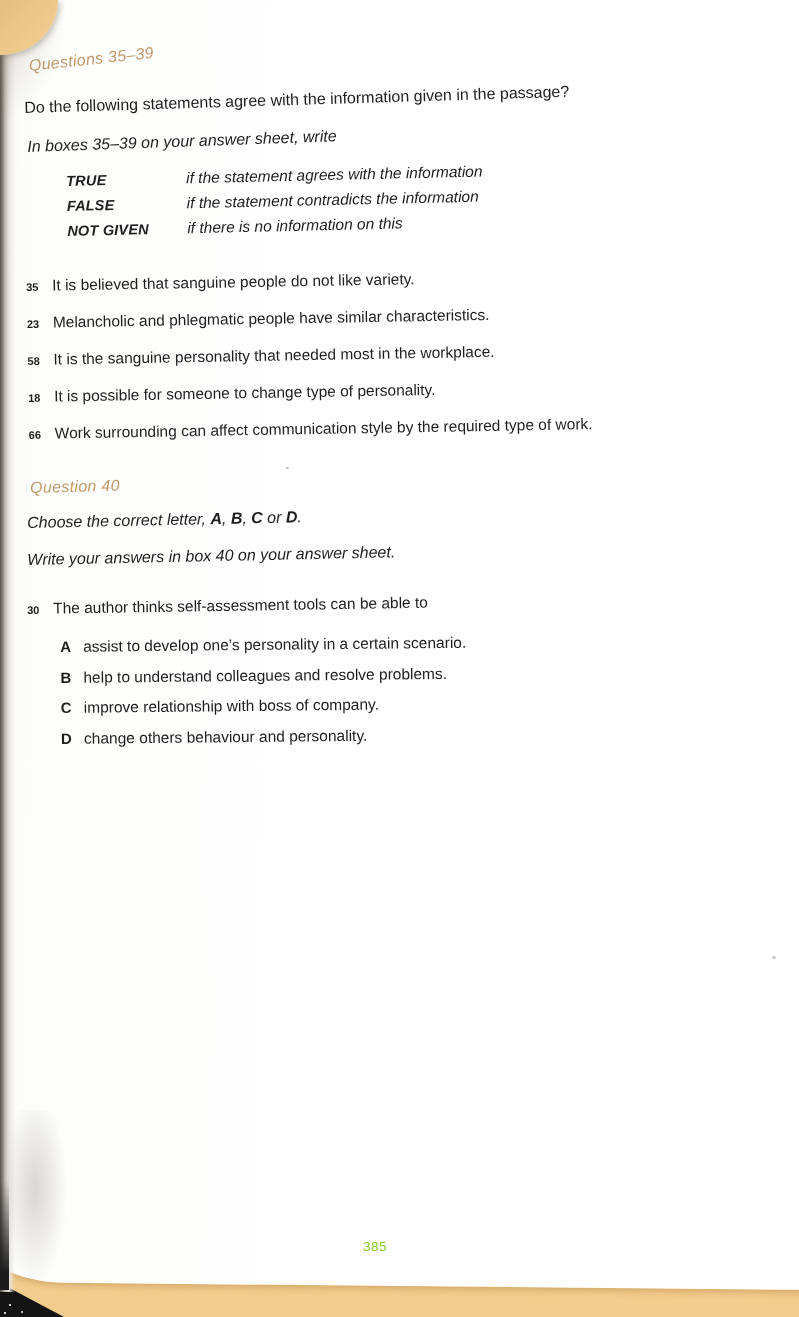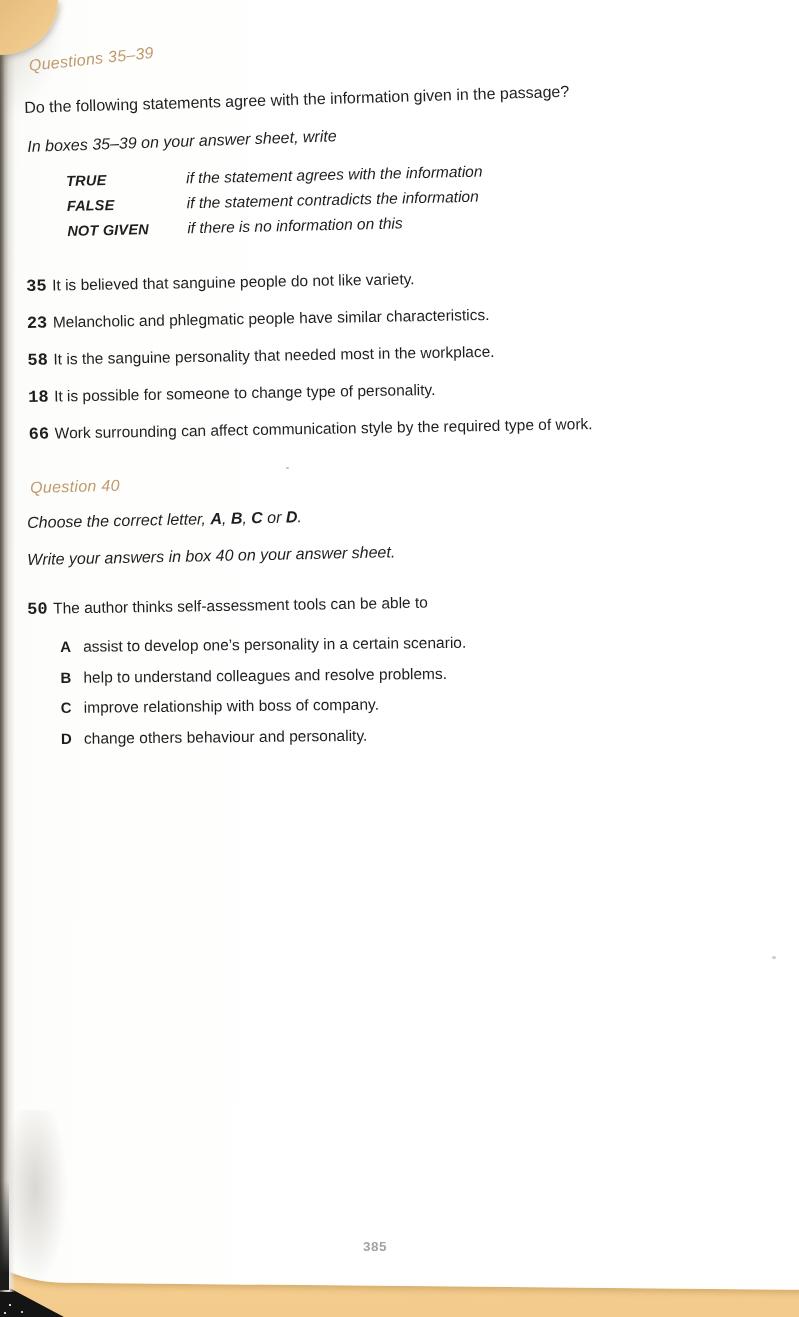--- a/index.html
+++ b/index.html
@@ -37,33 +37,33 @@
   .tan-head{font-style:italic;font-size:16px;color:#c09a6c;letter-spacing:.3px;}
   .head1{left:28px;top:57px;transform:rotate(-6deg);}
   .intro{left:24px;top:99px;transform:rotate(-1.7deg);font-size:16px;}
   .boxinstr{left:27px;top:138px;transform:rotate(-2deg);font-size:16px;font-style:italic;}
   .keyblock{left:66px;top:172px;transform:rotate(-1.3deg);}
   .keyrow{display:flex;align-items:baseline;height:25px;}
   .keylabel{width:120px;font-weight:bold;font-style:italic;font-size:14.5px;letter-spacing:.2px;}
   .keymean{font-style:italic;font-size:15.5px;}
   .qblock{left:26px;top:277px;transform:rotate(-1deg);}
   .qrow{display:flex;align-items:baseline;height:37px;}
-  .qnum{width:26px;font-weight:bold;font-size:17px;font-family:Liberation Mono, monospace;}
+  .qnum{width:26px;font-weight:bold;font-size:11px;}
   .qtext{font-size:15.5px;}
   .head2{left:30px;top:479px;transform:rotate(-1.5deg);}
   .choose{left:27px;top:514px;transform:rotate(-1.2deg);font-size:16px;font-style:italic;}
   .choose b{font-weight:bold;}
   .writeln{left:27px;top:551px;transform:rotate(-1.2deg);font-size:16px;font-style:italic;}
   .stem{left:27px;top:600px;transform:rotate(-0.9deg);display:flex;align-items:baseline;}
   .stem .qnum{width:26px;}
   .optblock{left:60px;top:638px;transform:rotate(-0.6deg);}
   .optrow{display:flex;align-items:baseline;height:30.6px;}
   .optletter{width:23px;font-weight:bold;font-size:15px;}
   .opttext{font-size:15.5px;}
-  .page-number{left:340px;top:1239px;width:70px;text-align:center;font-size:13.5px;color:#a3a3a3;letter-spacing:.5px;font-weight:bold;}
+  .page-number{left:340px;top:1239px;width:70px;text-align:center;font-size:13.5px;color:#84cc16;letter-spacing:.5px;}
 </style>
 </head>
 <body>
 
 <div class="scene">
 
   <div class="tan-band"></div>
   <div class="page-surface"></div>
   <div class="corner-dark"></div>
   <div class="gutter-strip"></div>
@@ -116,21 +116,21 @@
     </div>
   </div>
 
   <div class="t tan-head head2">Question 40</div>
 
   <div class="t choose"><span>Choose the correct letter, </span><b>A</b><span>, </span><b>B</b><span>, </span><b>C</b><span> or </span><b>D</b><span>.</span></div>
 
   <div class="t writeln">Write your answers in box 40 on your answer sheet.</div>
 
   <div class="t stem">
-    <span class="qnum">50</span>
+    <span class="qnum">30</span>
     <span class="qtext">The author thinks self-assessment tools can be able to</span>
   </div>
 
   <div class="t optblock">
     <div class="optrow">
       <span class="optletter">A</span>
       <span class="opttext">assist to develop one’s personality in a certain scenario.</span>
     </div>
     <div class="optrow">
       <span class="optletter">B</span>

